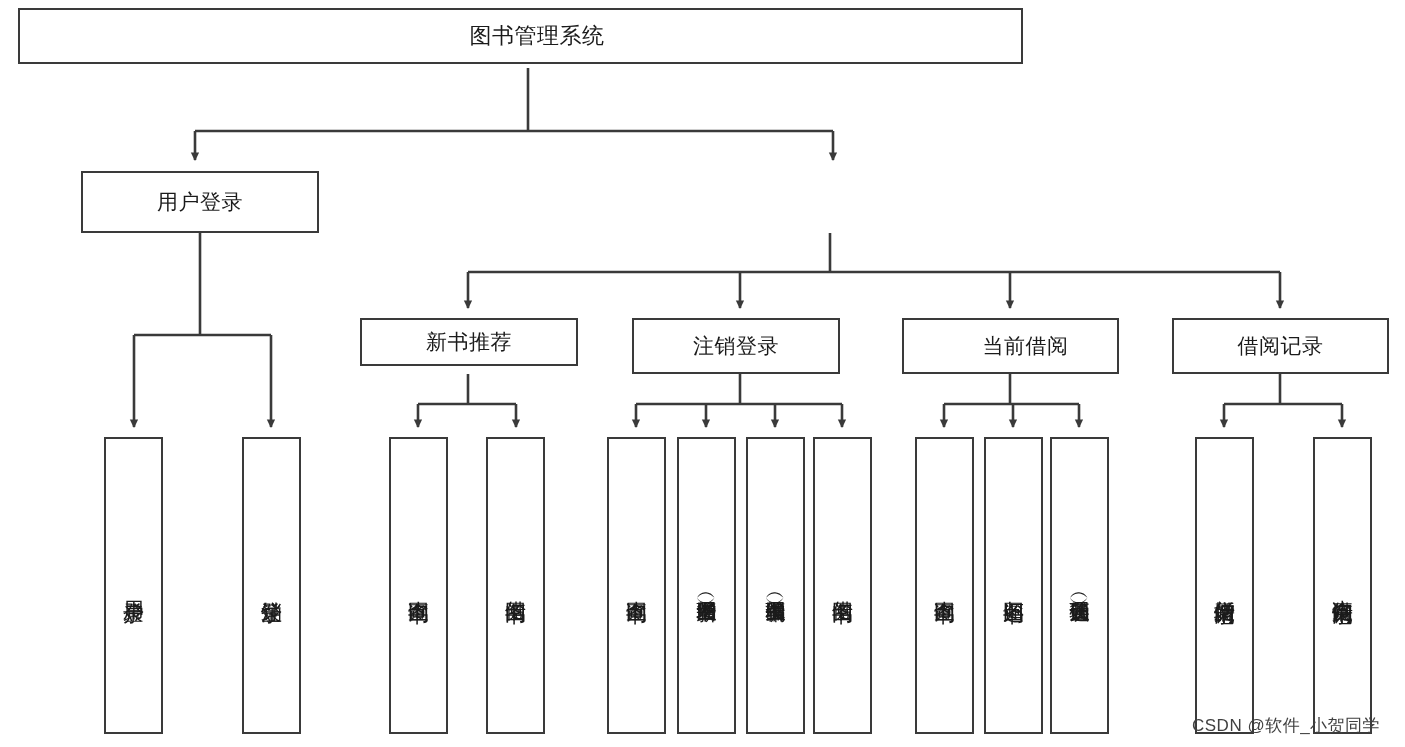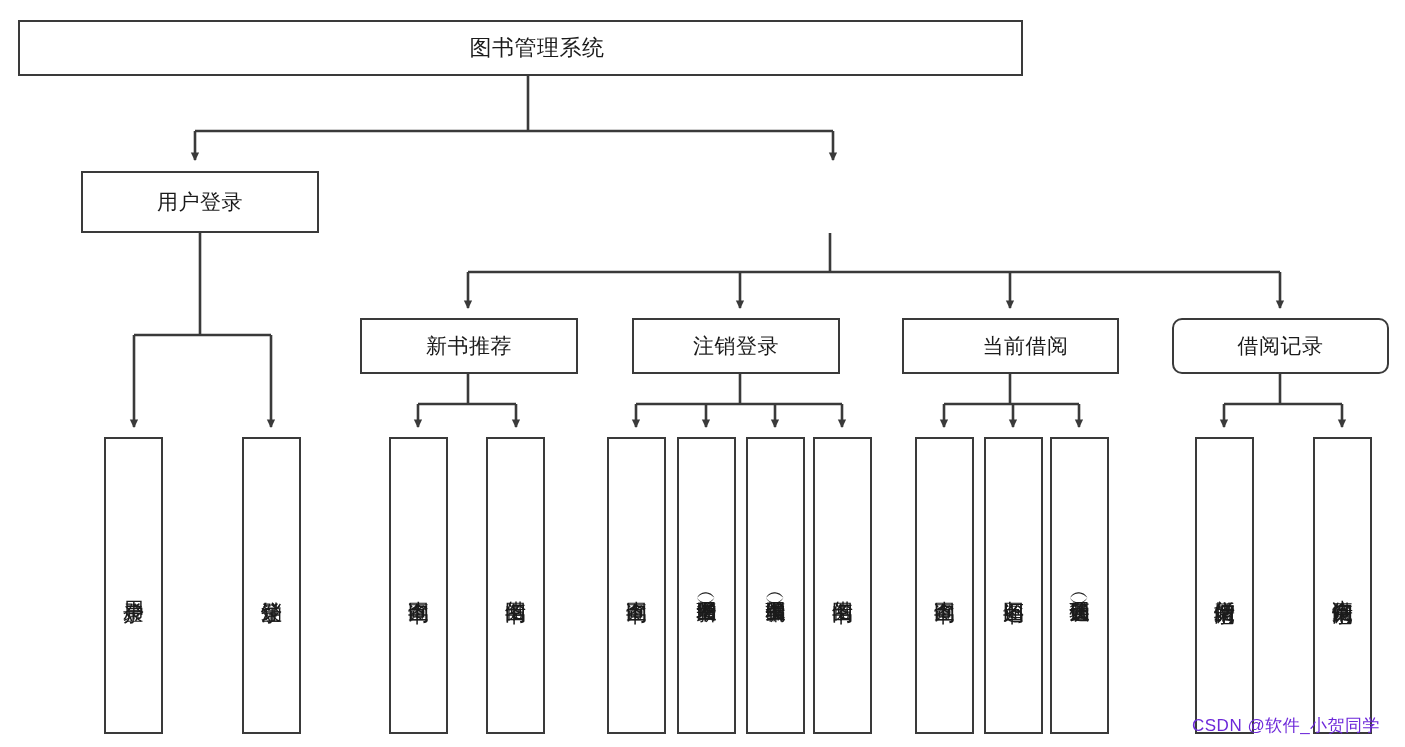--- a/index.html
+++ b/index.html
@@ -48,21 +48,21 @@
     writing-mode: vertical-rl;
     text-orientation: upright;
     font-size: 21px;
     line-height: 1.05;
     letter-spacing: 1px;
   }
   .node-box.root .node-label { font-size: 22px; }
   .node-box.vertical.tight .node-label { font-size: 20px; letter-spacing: 0px; }
   .watermark {
     position: absolute;
-    color: #6d28d9;
+    color: #404040;
     font-size: 17px;
     letter-spacing: 0.5px;
     white-space: nowrap;
     user-select: none;
   }
 </style>
 </head>
 <body>
 
 <div id="diagram-root">
@@ -110,38 +110,38 @@
       <path d="M1013,404 L1013,427" marker-end="url(#arrowhead)"></path>
       <path d="M1079,404 L1079,427" marker-end="url(#arrowhead)"></path>
 
       <path d="M1280,374 L1280,404"></path>
       <path d="M1224,404 L1342,404"></path>
       <path d="M1224,404 L1224,427" marker-end="url(#arrowhead)"></path>
       <path d="M1342,404 L1342,427" marker-end="url(#arrowhead)"></path>
     </g>
   </svg>
 
-  <div class="node-box root" style="left:18px; top:20px; width:1005px; height:56px;padding-left:33px;">
+  <div class="node-box root" style="left:18px; top:8px; width:1005px; height:56px;padding-left:33px;">
     <span class="node-label">图书管理系统</span>
   </div>
 
   <div class="node-box" style="left:81px; top:171px; width:238px; height:62px;">
     <span class="node-label">用户登录</span>
   </div>
 
-  <div class="node-box" style="left:360px; top:318px; width:218px; height:56px;">
+  <div class="node-box" style="left:360px; top:318px; width:218px; height:48px;">
     <span class="node-label">新书推荐</span>
   </div>
   <div class="node-box" style="left:632px; top:318px; width:208px; height:56px;">
     <span class="node-label">注销登录</span>
   </div>
   <div class="node-box" style="left:902px; top:318px; width:217px; height:56px;padding-left:30px;">
     <span class="node-label">当前借阅</span>
   </div>
-  <div class="node-box" style="left:1172px; top:318px; width:217px; height:56px;border-radius:10px;">
+  <div class="node-box" style="left:1172px; top:318px; width:217px; height:56px;">
     <span class="node-label">借阅记录</span>
   </div>
 
   <div class="node-box vertical" style="left:104px; top:437px; width:59px; height:297px;">
     <span class="node-label">用户登录</span>
   </div>
   <div class="node-box vertical" style="left:242px; top:437px; width:59px; height:297px;">
     <span class="node-label">注销登录</span>
   </div>
 

